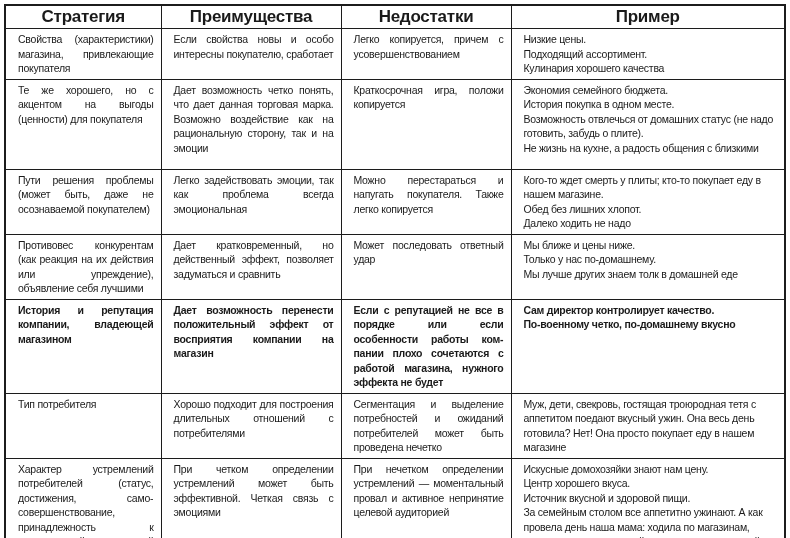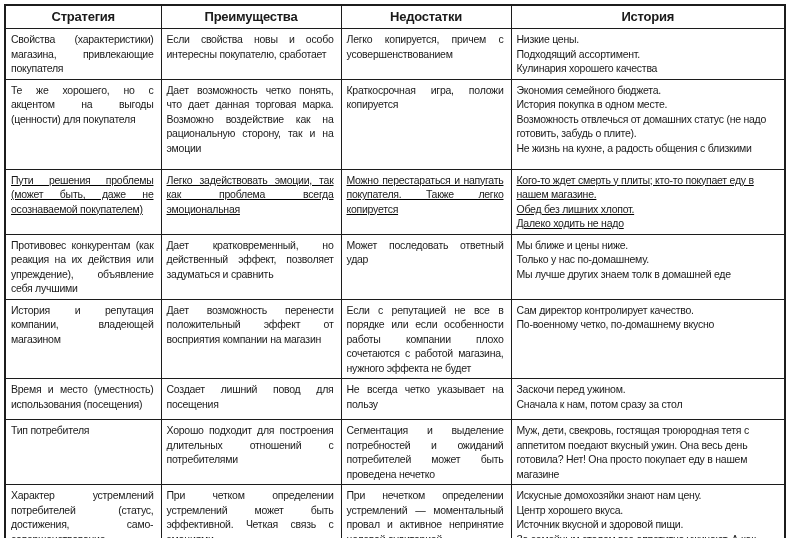--- a/index.html
+++ b/index.html
@@ -27,69 +27,69 @@
   col.c-advantages    { width: 180px; }
   col.c-disadvantages { width: 170px; }
   col.c-examples      { width: auto;  }
   th, td {
     border: 1px solid #1c1c1c;
     vertical-align: top;
     color: #1a1a1a;
     font-size: 10.5px;
     line-height: 14.5px;
     letter-spacing: -0.25px;
-    padding: 3px 7px 3px 5px;
+    padding: 3px 7px 3px 12px;
     overflow: hidden;
   }
   th {
     font-weight: 700;
-    font-size: 13px;
+    font-size: 17px;
     text-align: center;
     vertical-align: middle;
     padding: 2px 4px;
     height: 18px;
   }
   td {
     text-align: justify;
     text-align-last: left;
     hyphens: manual;
   }
   td.examples {
     text-align: left;
   }
   td.examples div {
     text-align: left;
   }
   
   tr.r0 { height: 46px; }
   tr.r1 { height: 90px; }
-  tr.r2 { height: 62px; text-decoration: underline; }
+  tr.r2 { height: 62px; }
   tr.r3 { height: 60px; }
-  tr.r4 { height: 66px; }
+  tr.r4 { height: 66px; font-weight: bold; }
   tr.r5 { height: 41px; }
   tr.r6 { height: 42px; }
   tr.r7 { height: 100px; }
 </style>
 </head>
 <body>
 
 <div class="page">
   <table class="strategies">
     <colgroup>
       <col class="c-strategy">
       <col class="c-advantages">
       <col class="c-disadvantages">
       <col class="c-examples">
     </colgroup>
     <thead>
       <tr>
         <th>Стратегия</th>
         <th>Преимущества</th>
         <th>Недостатки</th>
-        <th>История</th>
+        <th>Пример</th>
       </tr>
     </thead>
     <tbody>
         <tr class="r0">
           <td>Свойства (характеристики) мага­зина, привлекающие покупателя</td>
           <td>Если свойства новы и особо интересны покупателю, сработает</td>
           <td>Легко копируется, причем с усовер­шенствованием</td>
           <td class="examples">
             <div>Низкие цены.</div>
             <div>Подходящий ассортимент.</div>
@@ -129,29 +129,20 @@
         </tr>
         <tr class="r4">
           <td>История и репутация компании, владеющей магазином</td>
           <td>Дает возможность перенести положи­тельный эффект от восприятия компа­нии на магазин</td>
           <td>Если с репутацией не все в порядке или если особенности работы ком­пании плохо сочетаются с работой магазина, нужного эффекта не будет</td>
           <td class="examples">
             <div>Сам директор контролирует качество.</div>
             <div>По-военному четко, по-домашнему вкусно</div>
           </td>
         </tr>
-        <tr class="r5">
-          <td>Время и место (уместность) ис­пользования (посещения)</td>
-          <td>Создает лишний повод для посещения</td>
-          <td>Не всегда четко указывает на пользу</td>
-          <td class="examples">
-            <div>Заскочи перед ужином.</div>
-            <div>Сначала к нам, потом сразу за стол</div>
-          </td>
-        </tr>
         <tr class="r6">
           <td>Тип потребителя</td>
           <td>Хорошо подходит для построения дли­тельных отношений с потребителями</td>
           <td>Сегментация и выделение потреб­ностей и ожиданий потребителей может быть проведена нечетко</td>
           <td class="examples">
             <div>Муж, дети, свекровь, гостящая троюродная тетя с аппетитом поедают вкусный ужин. Она весь день готовила? Нет! Она просто покупает еду в нашем магазине</div>
           </td>
         </tr>
         <tr class="r7">
           <td>Характер устремлений потреби­телей (статус, достижения, само­совершенствование, принадлеж­ность к определенной социальной группе)</td>

